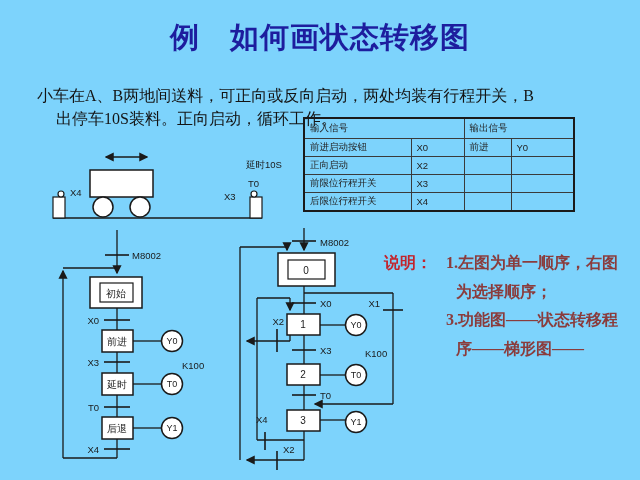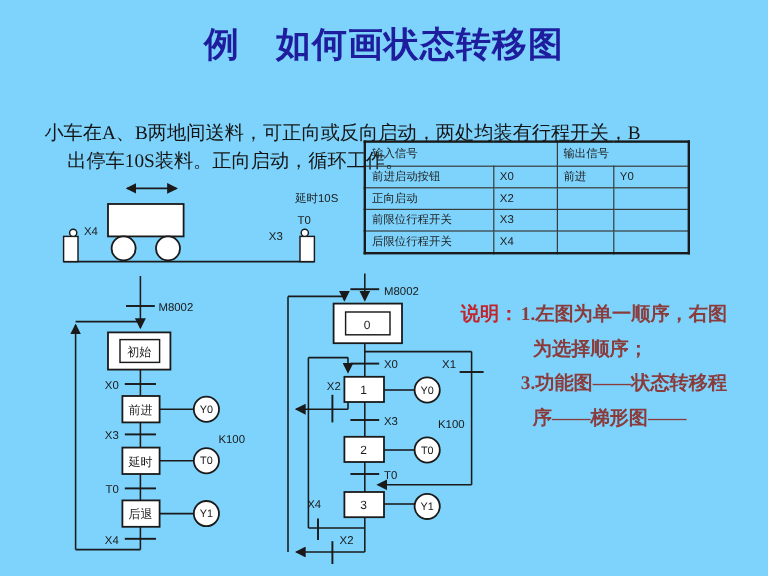--- a/index.html
+++ b/index.html
@@ -1,20 +1,20 @@
 <!DOCTYPE html>
 <html><head>
 <meta charset="utf-8">
 <style>
   html,body{margin:0;padding:0;background:#ffffff;}
   .slide{position:relative;width:640px;height:480px;background:#7dd3fc;overflow:hidden;
          font-family:"Liberation Serif",serif;}
   .title{position:absolute;top:18px;left:0;width:640px;text-align:center;
          font-size:29px;font-weight:bold;letter-spacing:1px;color:#1d1d9e;}
-  .intro{position:absolute;left:37px;top:100px;width:585px;font-size:16px;
+  .intro{position:absolute;left:37px;top:84px;width:585px;font-size:16px;
          line-height:23px;color:#141414;}
   .intro .l2{padding-left:19px;}
   svg.diagram{position:absolute;left:0;top:0;}
   svg .ln{stroke:#1a1a1a;stroke-width:1.3;fill:none;}
   svg .tick{stroke:#1a1a1a;stroke-width:1.6;fill:none;}
   svg .bx{stroke:#1a1a1a;stroke-width:1.5;fill:#ffffff;}
   svg .bx2{stroke:#1a1a1a;stroke-width:1.2;fill:#ffffff;}
   svg text{fill:#1a1a1a;}
   svg .lbl{font-family:"Liberation Sans",sans-serif;font-size:9.5px;}
   svg .cn{font-family:"Liberation Serif",serif;font-size:10px;}
@@ -24,21 +24,21 @@
   svg .mid{text-anchor:middle;}
   .sig-table{position:absolute;left:303px;top:117px;width:270px;border-collapse:collapse;
              table-layout:fixed;border:2px solid #1a1a1a;
              font-family:"Liberation Sans",sans-serif;font-size:9.5px;color:#222;}
   .sig-table td{border:1px solid #3a3a3a;padding:0 0 0 5px;height:17px;
                 overflow:hidden;white-space:nowrap;}
   .sig-table tr.hdr td{height:19px;}
   .notes{position:absolute;left:384px;top:249px;width:242px;display:flex;
          font-size:16px;line-height:28.5px;font-weight:600;}
   .notes-label{color:#c2242c;font-weight:bold;flex:0 0 auto;}
-  .notes-lines{color:#8a3c3c;margin-left:2px;}
+  .notes-lines{color:#8a3c3c;margin-left:14px;}
   .notes-lines .indent{padding-left:10px;}
 </style>
 </head>
 <body>
 
 <div class="slide">
 
   <div class="title">例　如何画状态转移图</div>
 
   <div class="intro">

